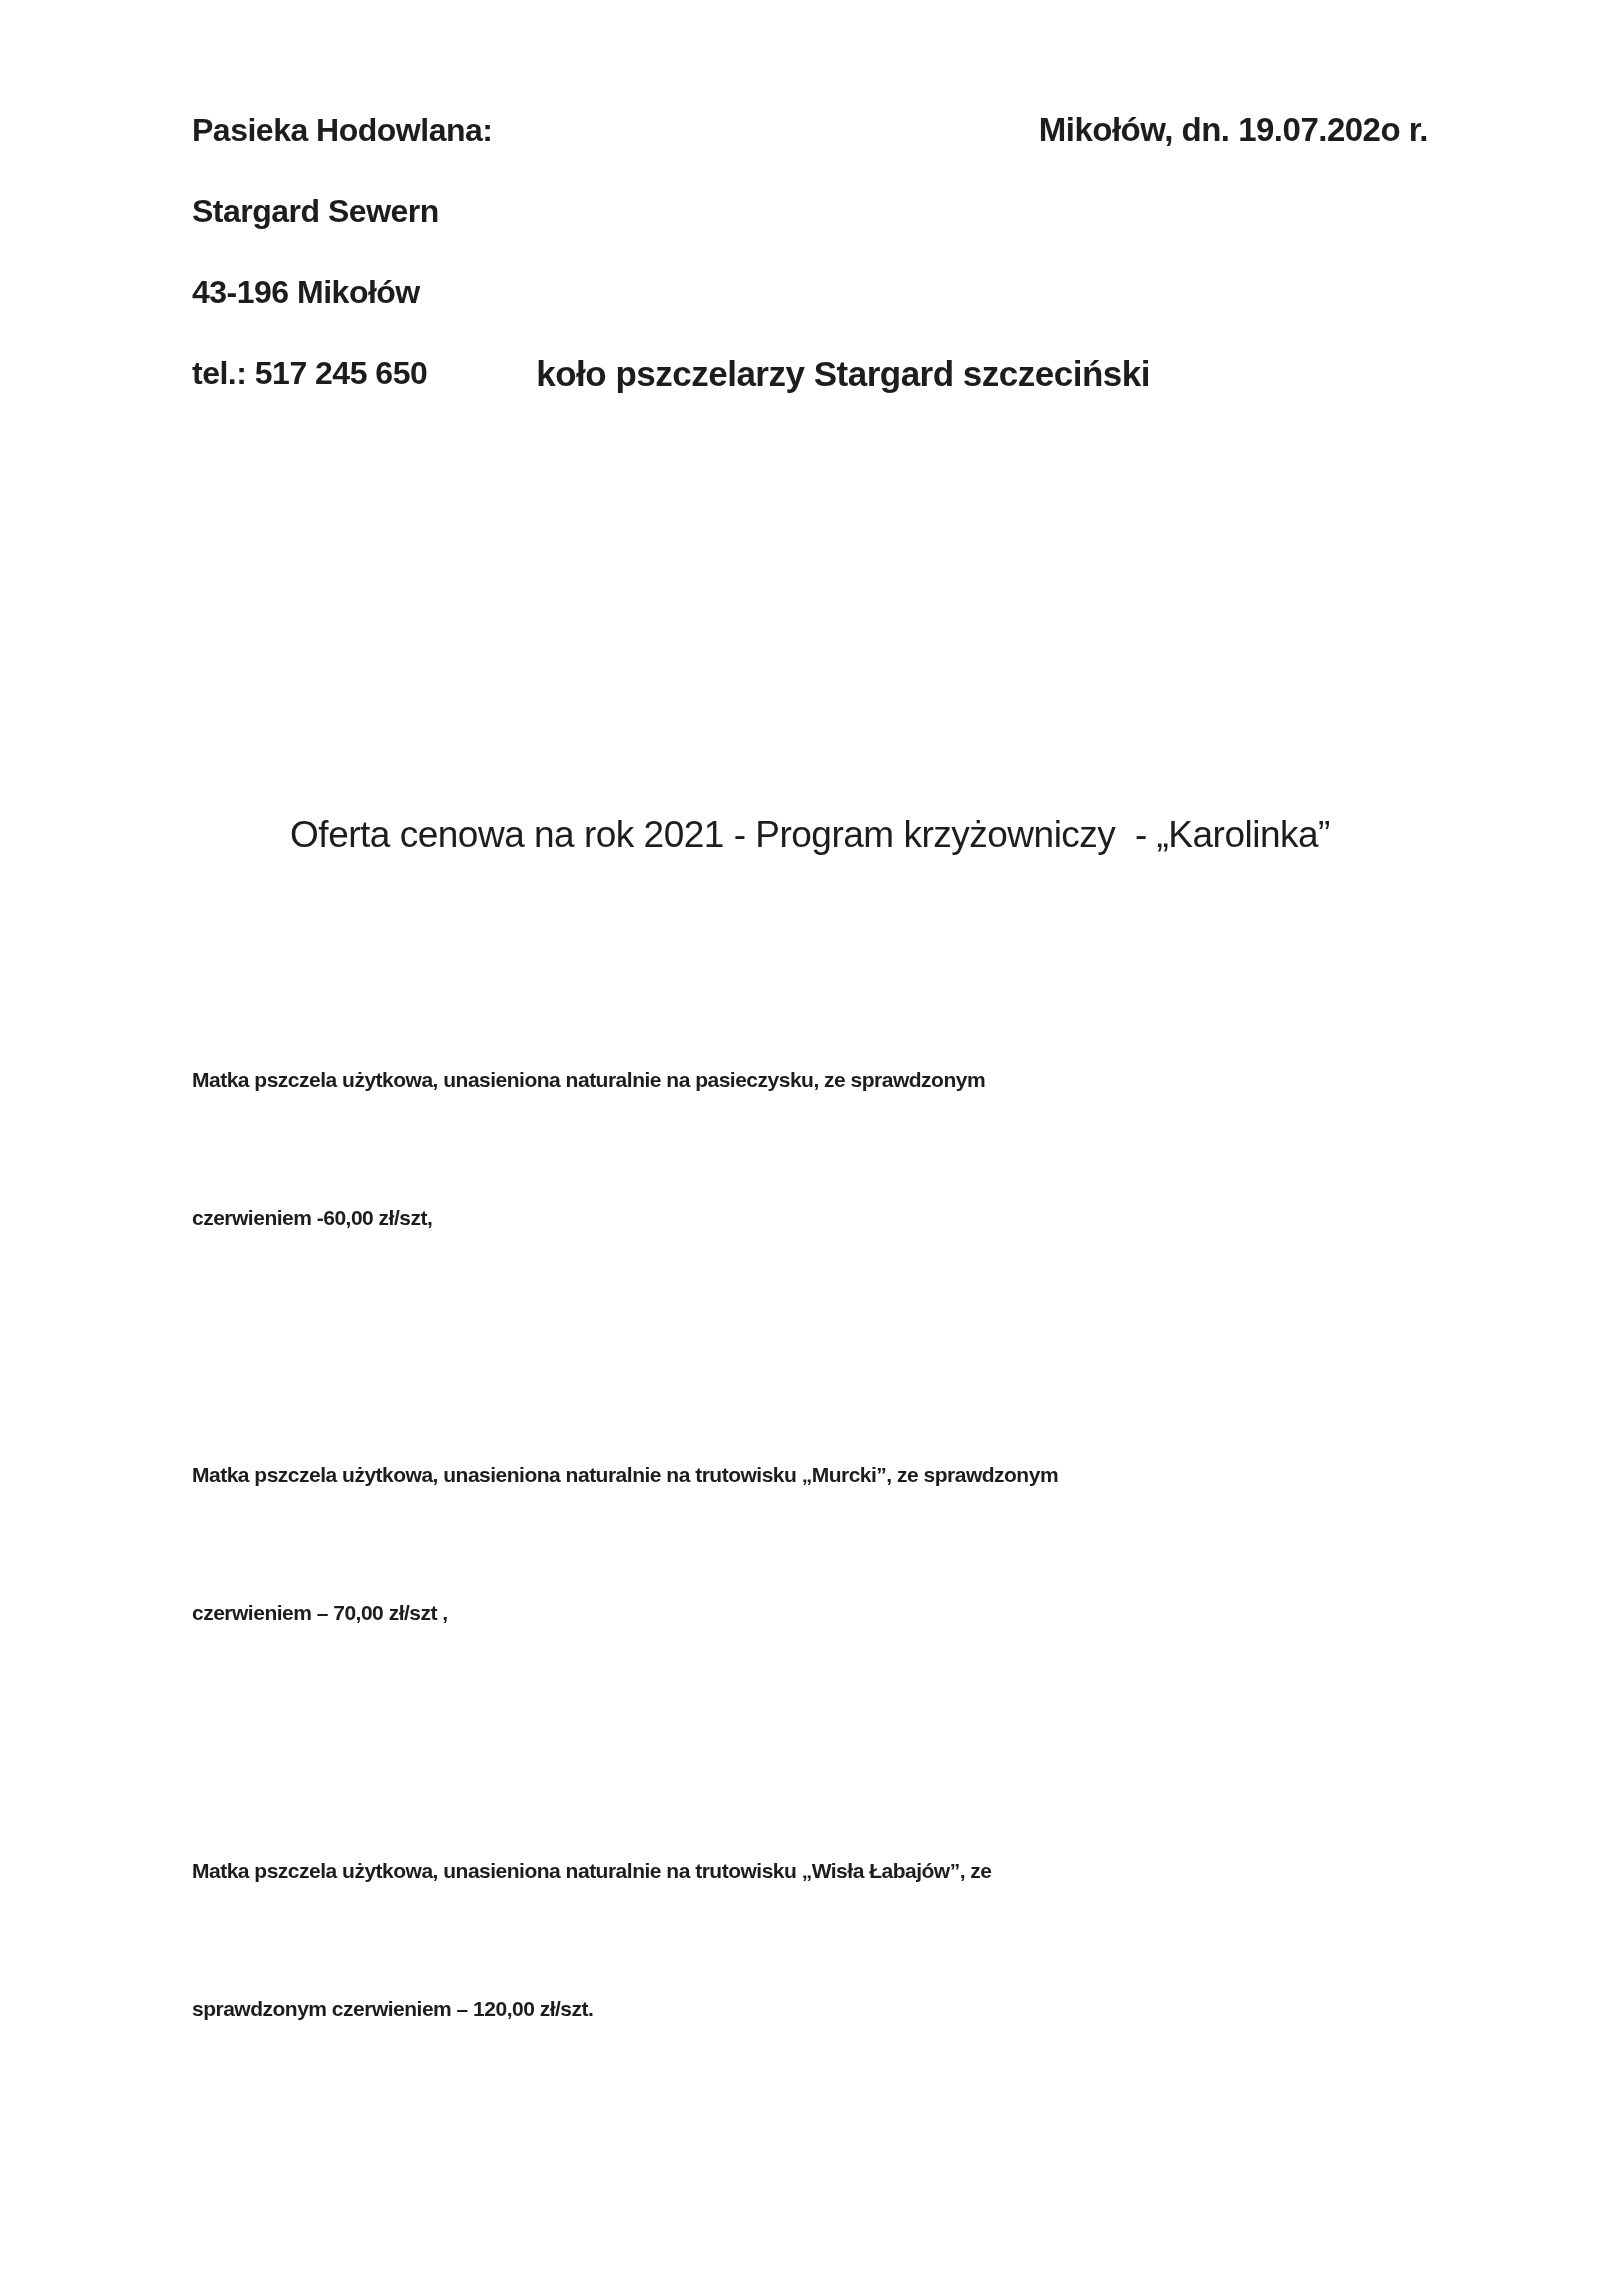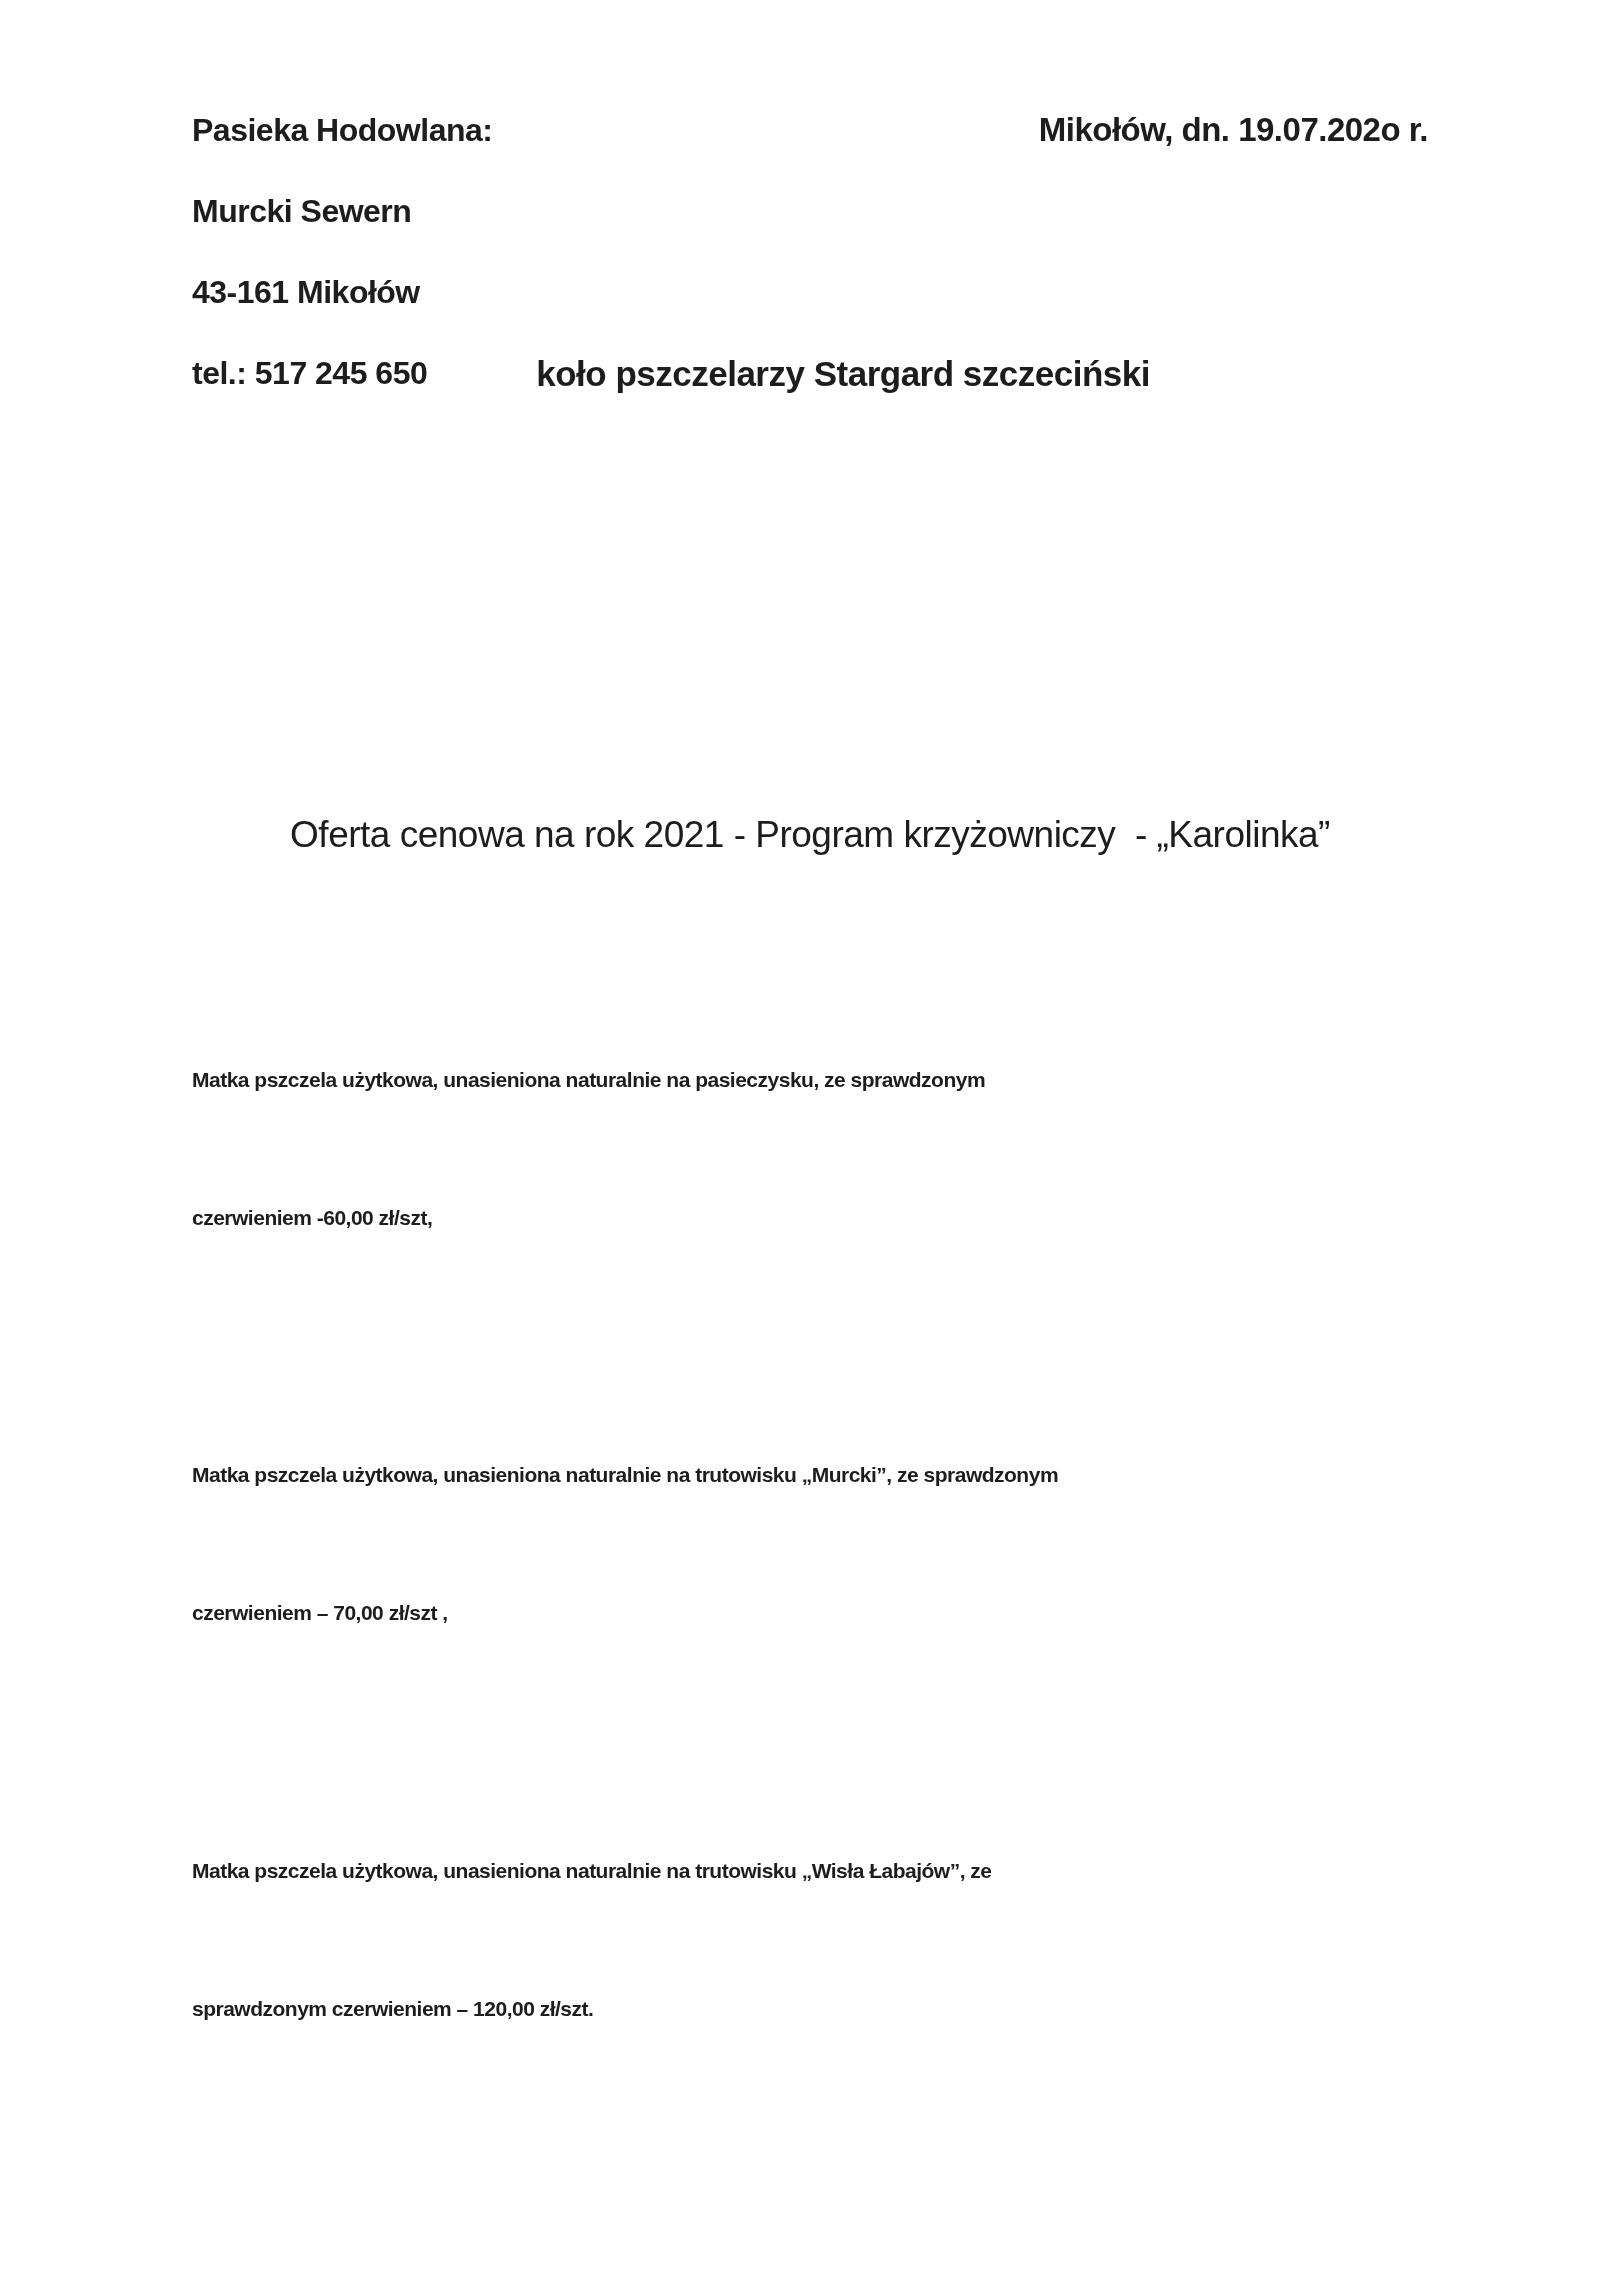--- a/index.html
+++ b/index.html
@@ -80,22 +80,22 @@
 </head>
 <body>
 
 <div class="page">
   <div class="content">
 
     <div class="hline hrow">
       <span>Pasieka Hodowlana:</span>
       <span class="place-date">Mikołów, dn. 19.07.202o r.</span>
     </div>
-    <div class="hline">Murcki Sewern</div>
-    <div class="hline">43-161 Mikołów</div>
+    <div class="hline">Stargard Sewern</div>
+    <div class="hline">43-196 Mikołów</div>
     <div class="hline hrow-tel">
       <span>tel.: 517 245 650</span>
       <span class="association">koło pszczelarzy Stargard szczeciński</span>
     </div>
 
     <div class="doc-title">Oferta cenowa na rok 2021 - Program krzyżowniczy  - „Karolinka”</div>
 
     <div class="offer">
       <p class="para">
         <span class="line">Matka pszczela użytkowa, unasieniona naturalnie na pasieczysku, ze sprawdzonym</span>

